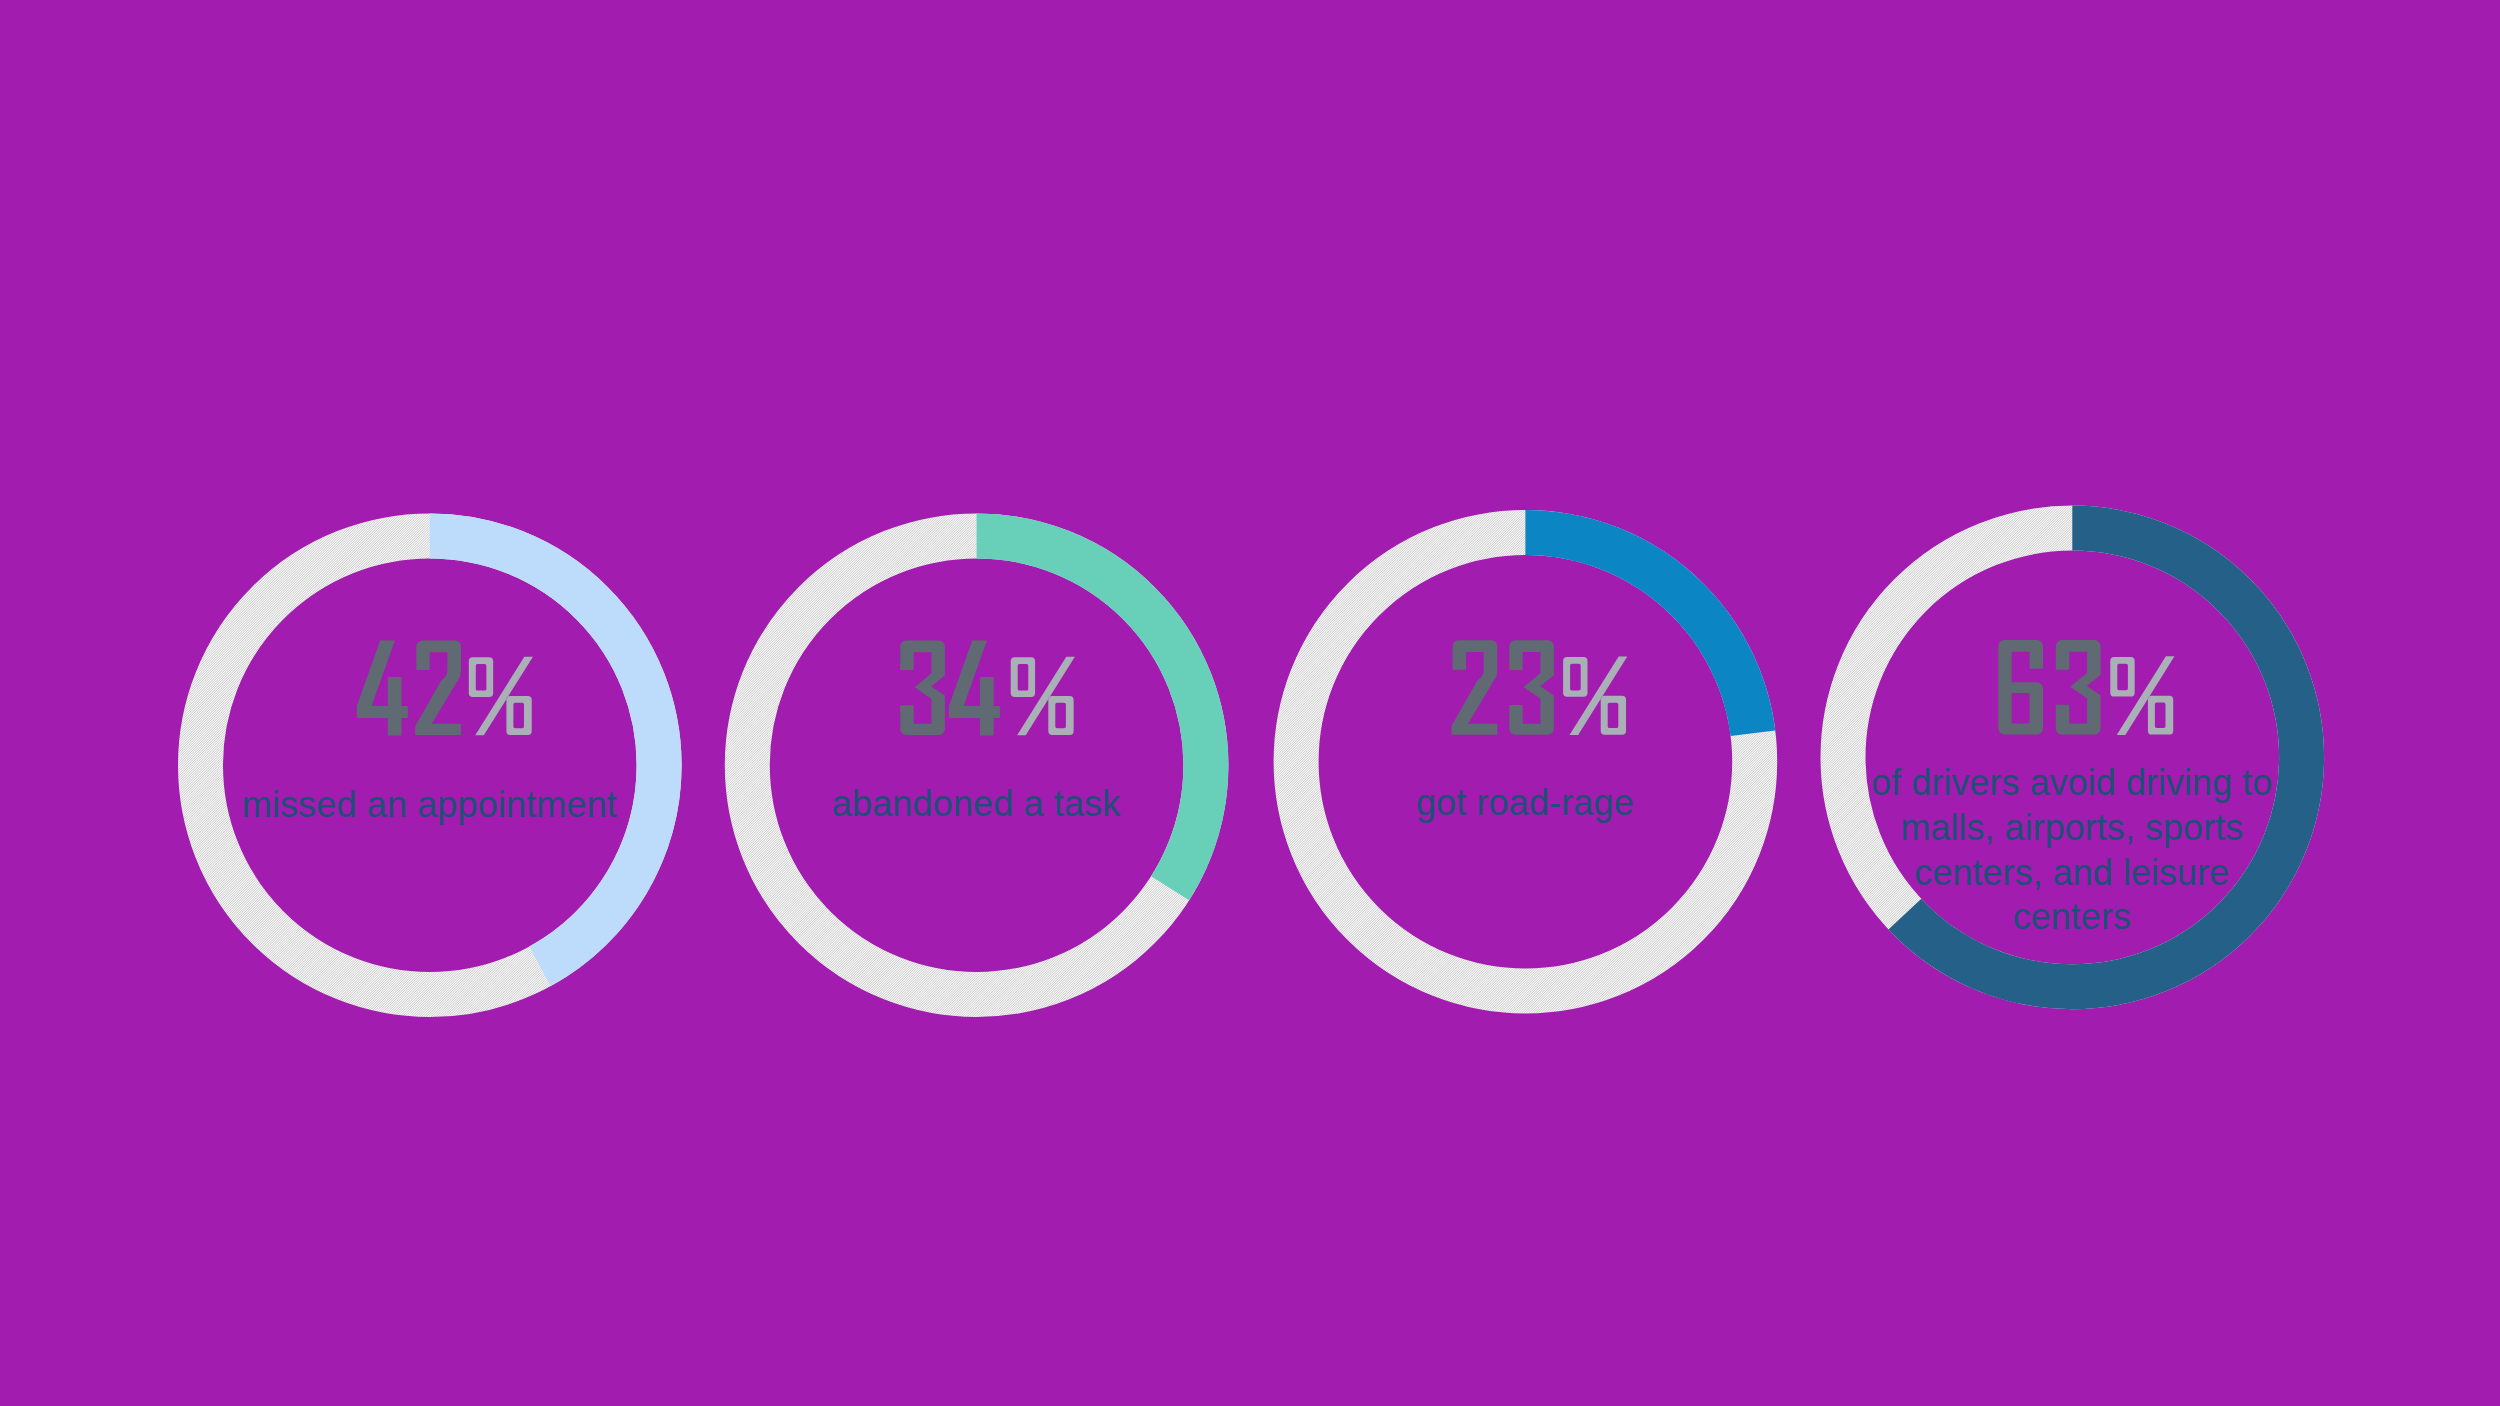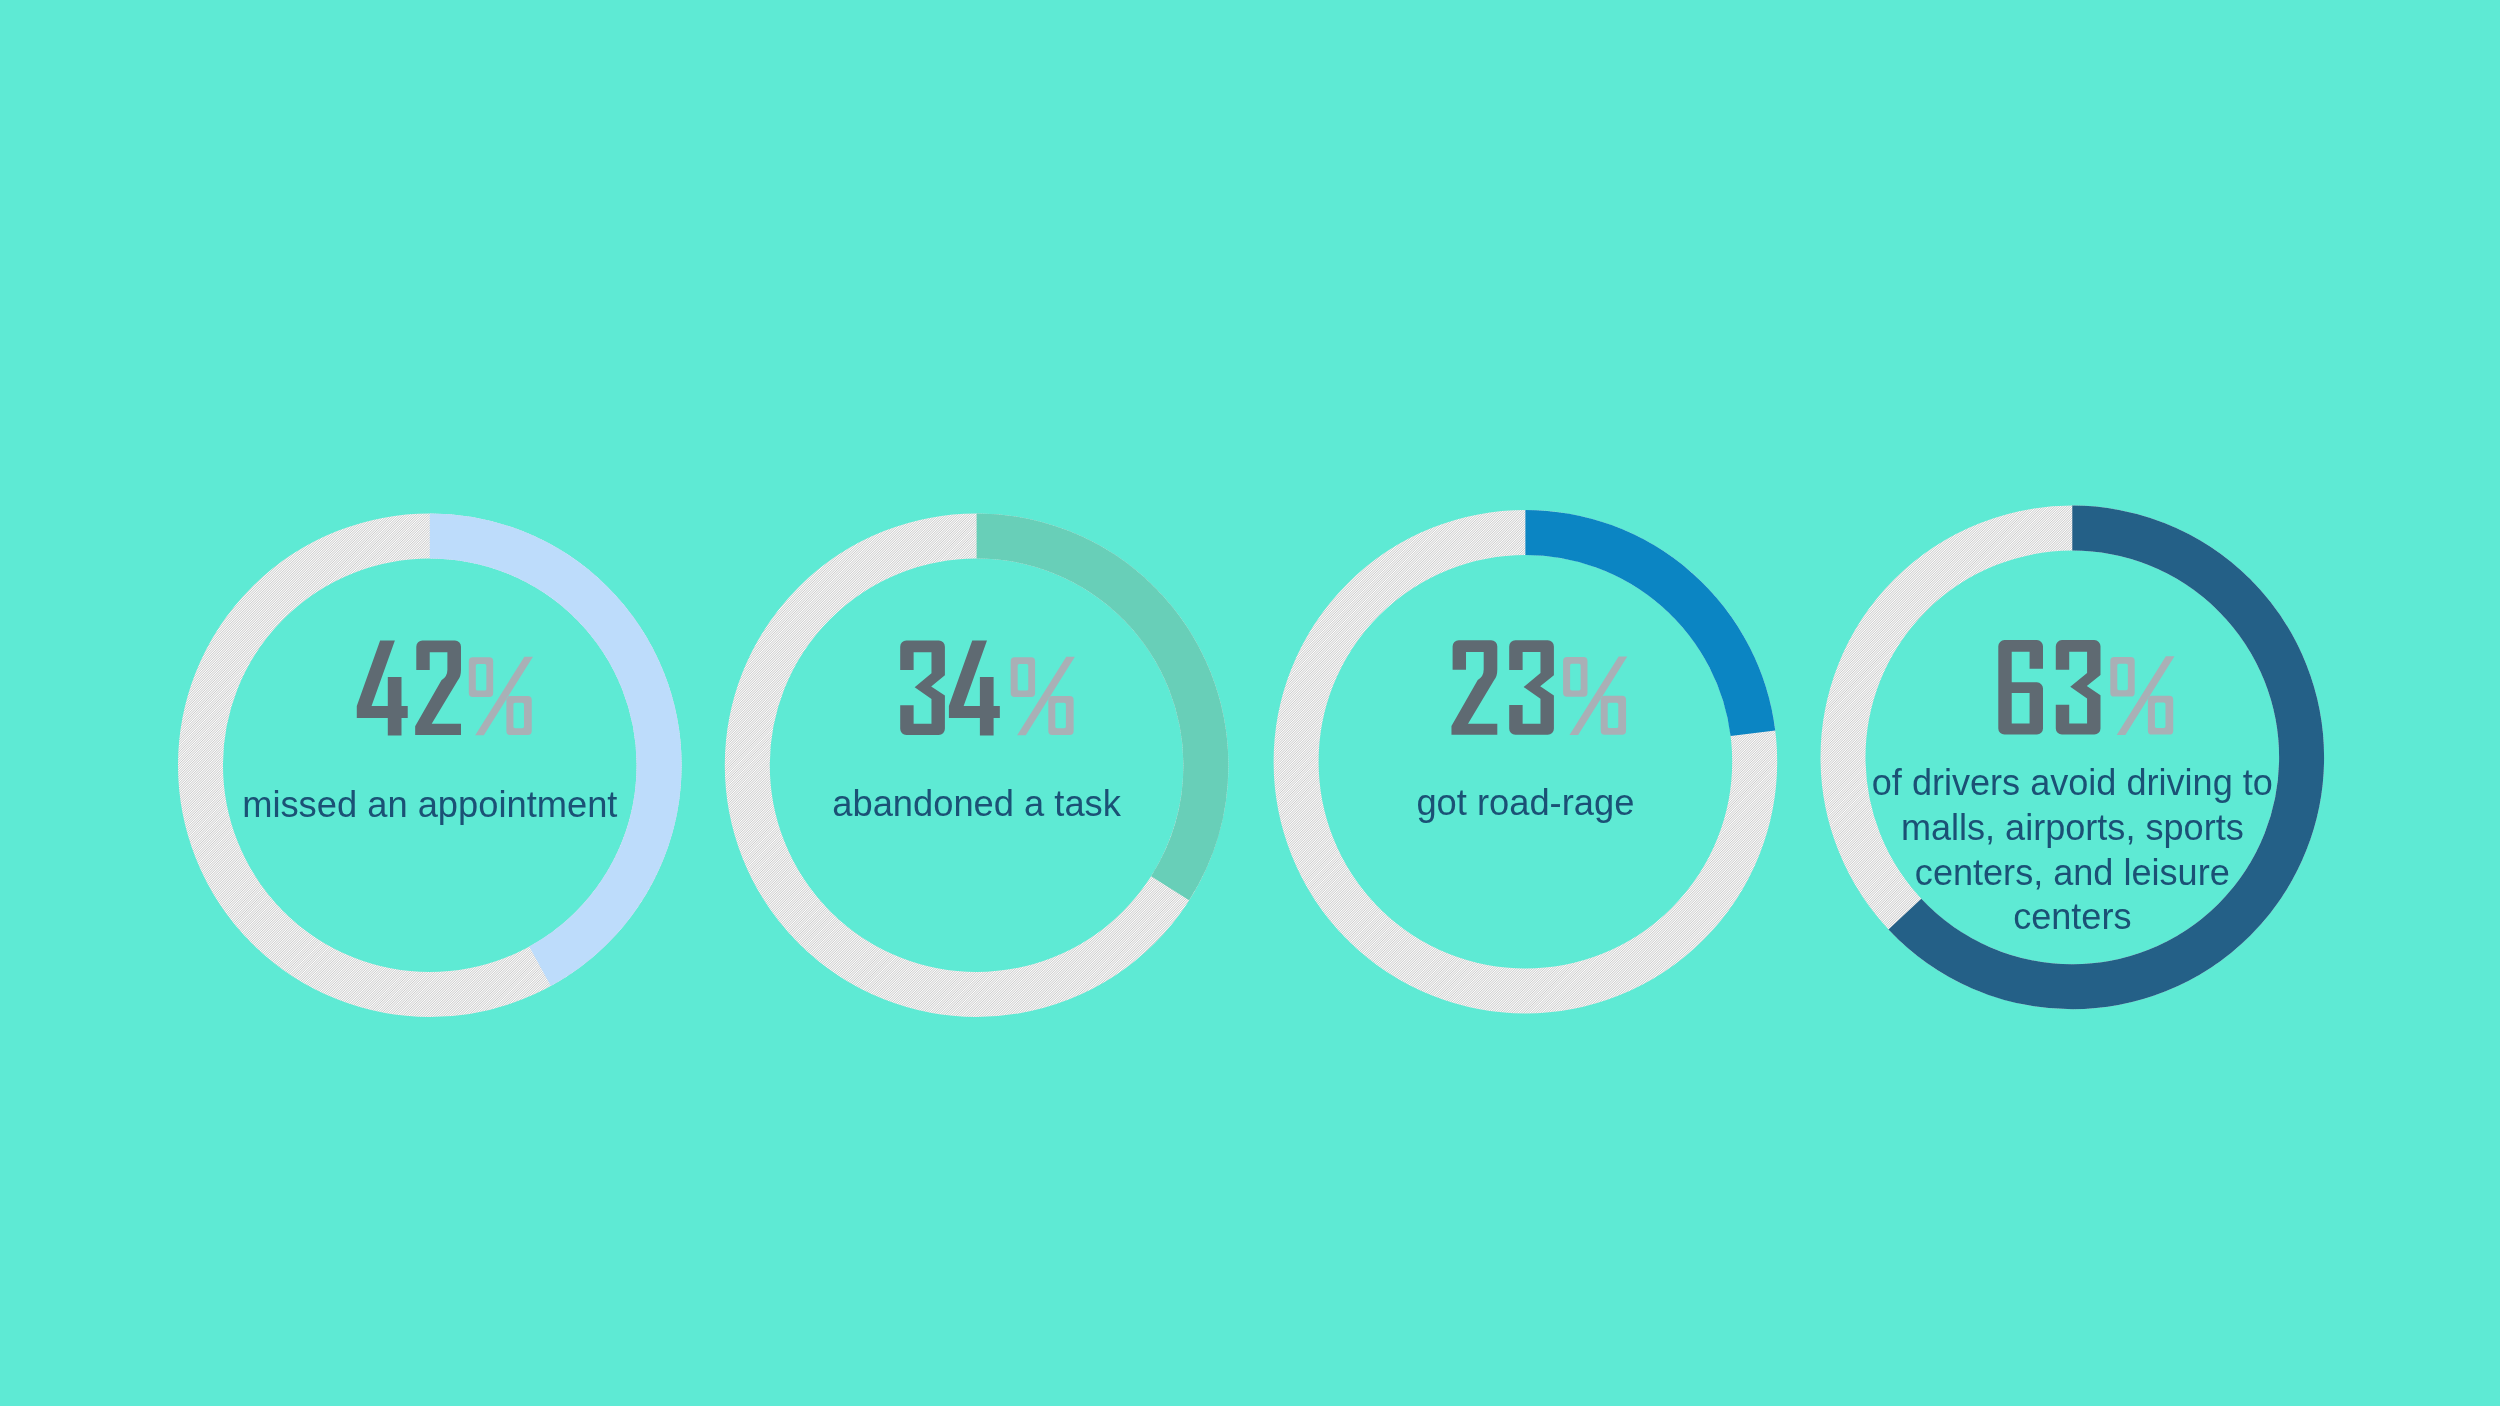--- a/index.html
+++ b/index.html
@@ -1,19 +1,19 @@
 <!DOCTYPE html>
 <html><head>
 <meta charset="utf-8">
 <title>Driver stress infographic – percentage donut rings</title>
 <style>
   html, body { margin:0; padding:0; background:#ffffff; }
   body { width:2500px; height:1406px; overflow:hidden;
          font-family:"Liberation Sans", sans-serif; }
-  #stage { position:relative; width:2500px; height:1406px; background:#5eead4; }
+  #stage { position:relative; width:2500px; height:1406px; background:#a21caf; }
   svg.board { position:absolute; left:0; top:0; width:2500px; height:1406px; display:block; }
   text.lbl { font-family:"Liberation Sans", sans-serif; fill:#1b5175; }
 </style>
 </head>
 <body>
 
 <div id="stage">
   <svg class="board" viewBox="0 0 2500 1406">
     <defs>
       <pattern id="hatch" width="8" height="1.70" patternUnits="userSpaceOnUse" patternTransform="rotate(-45)">

